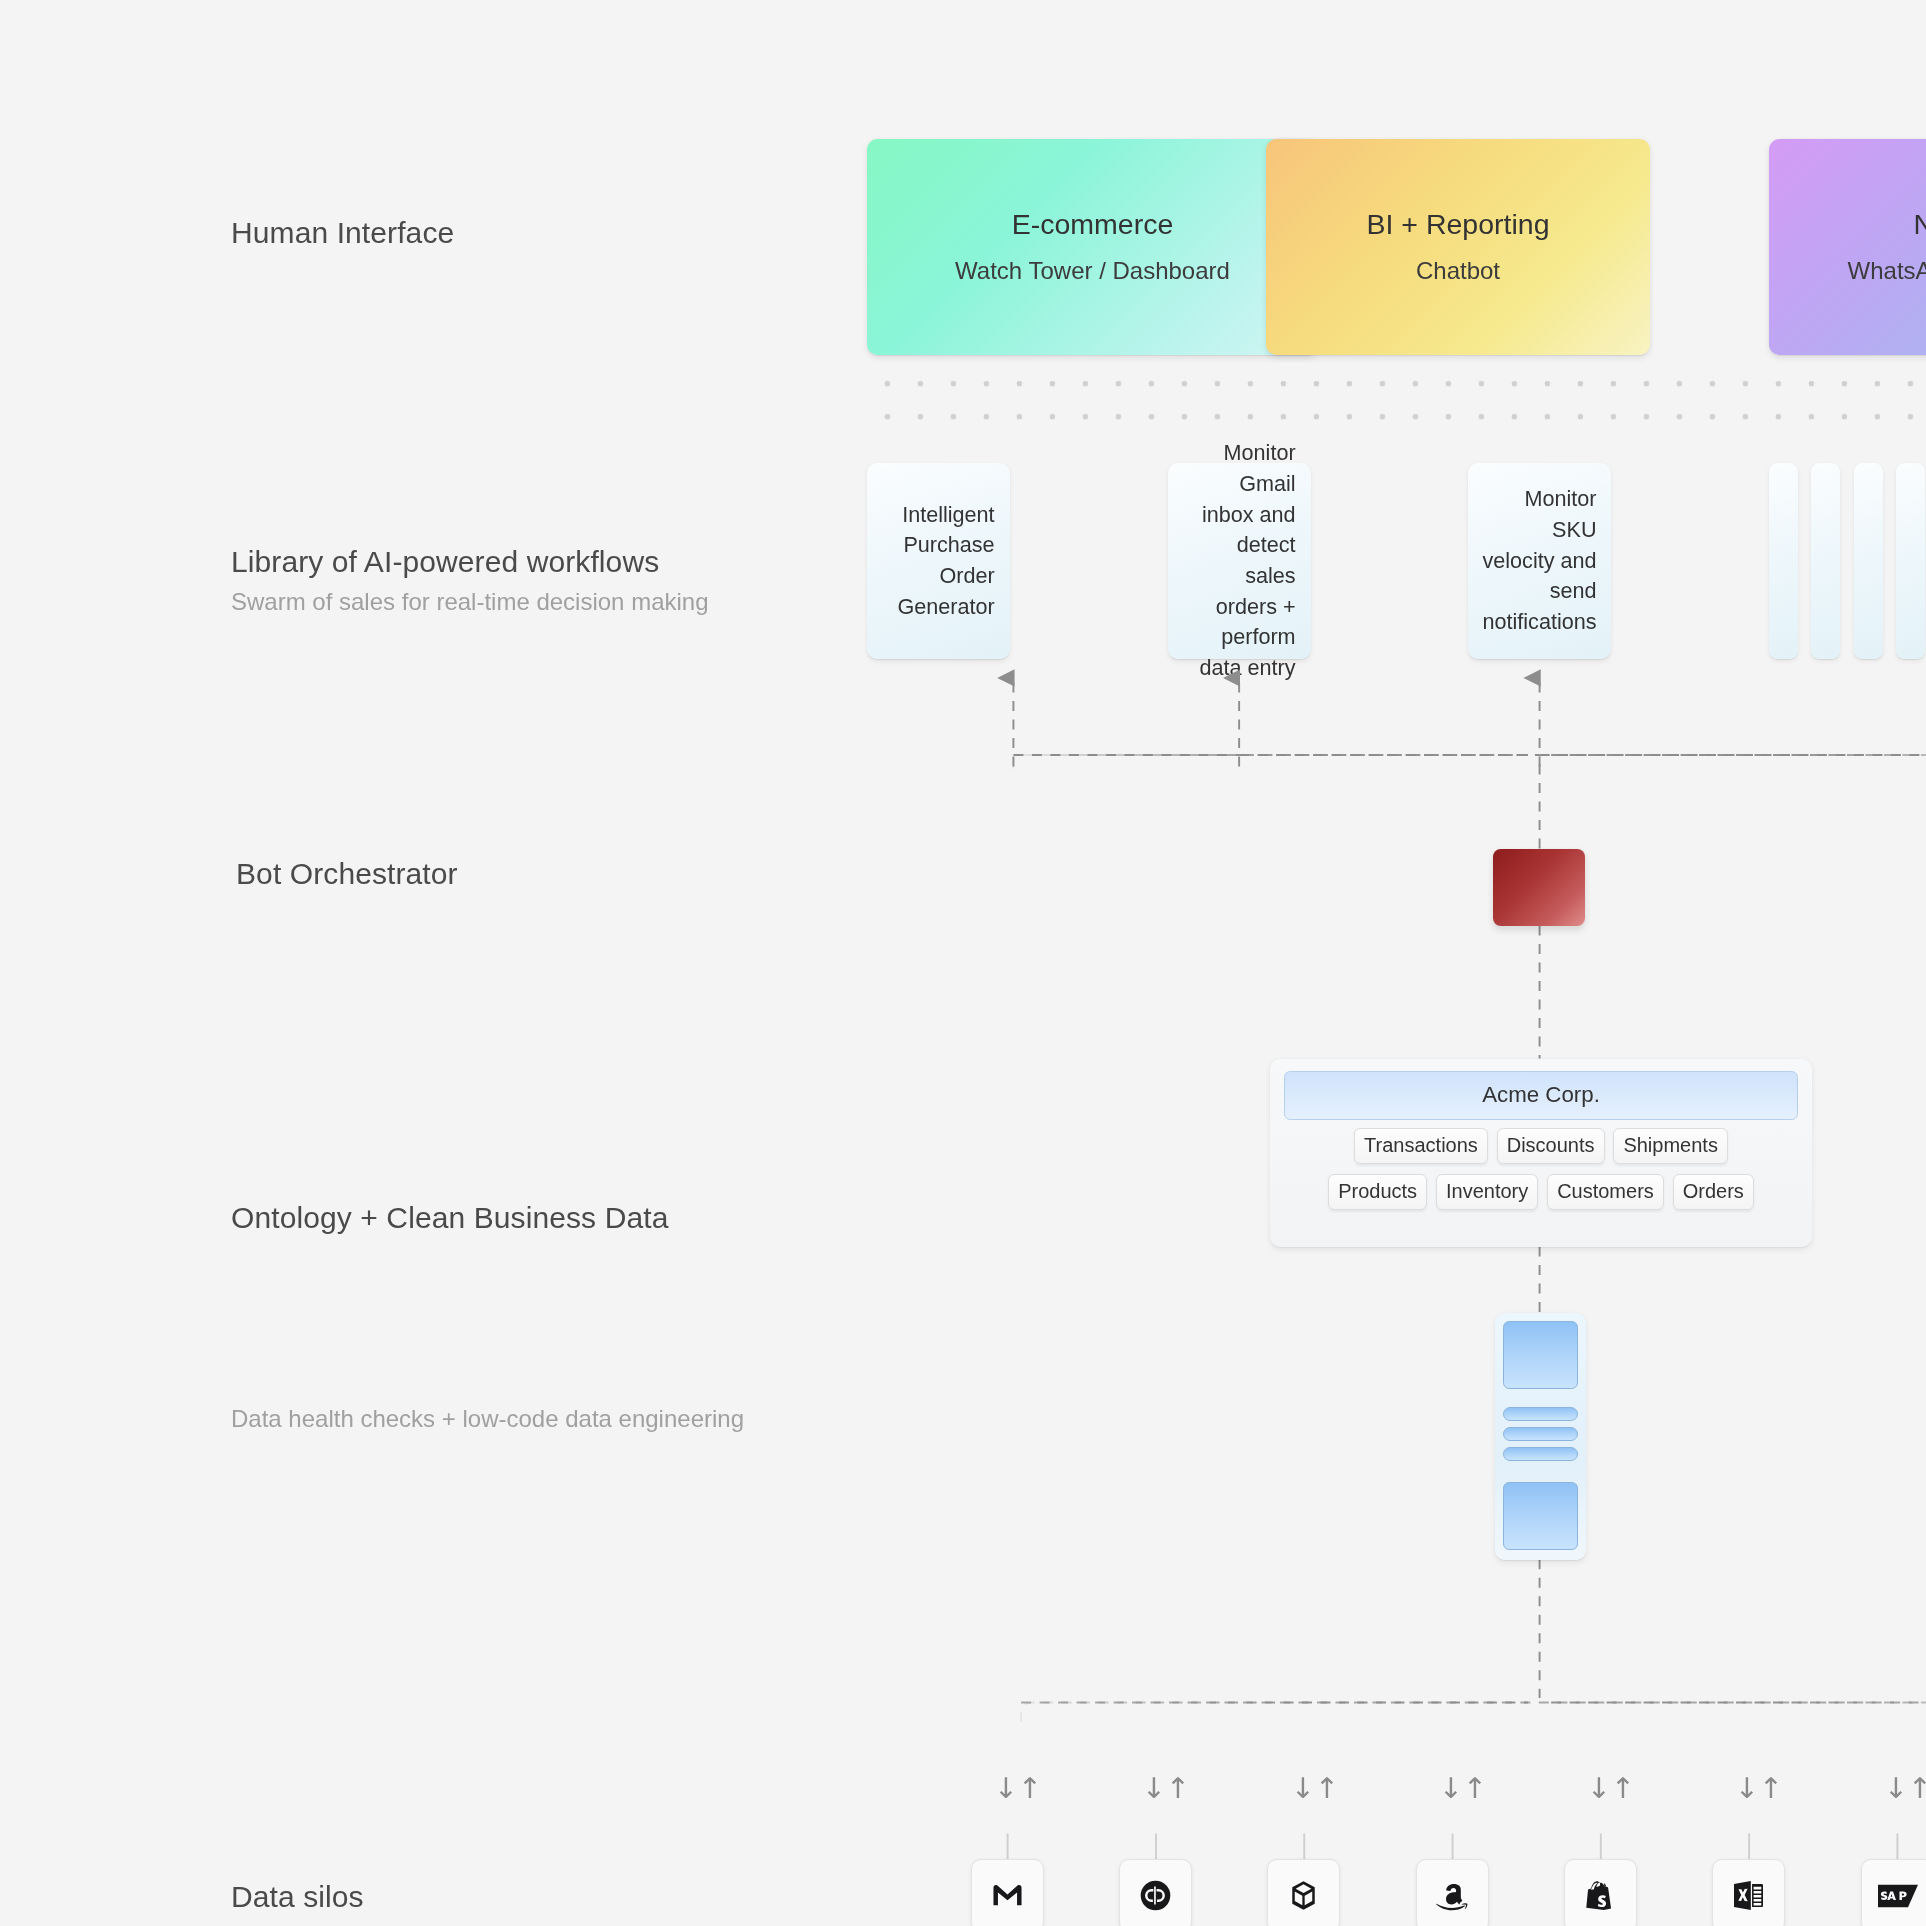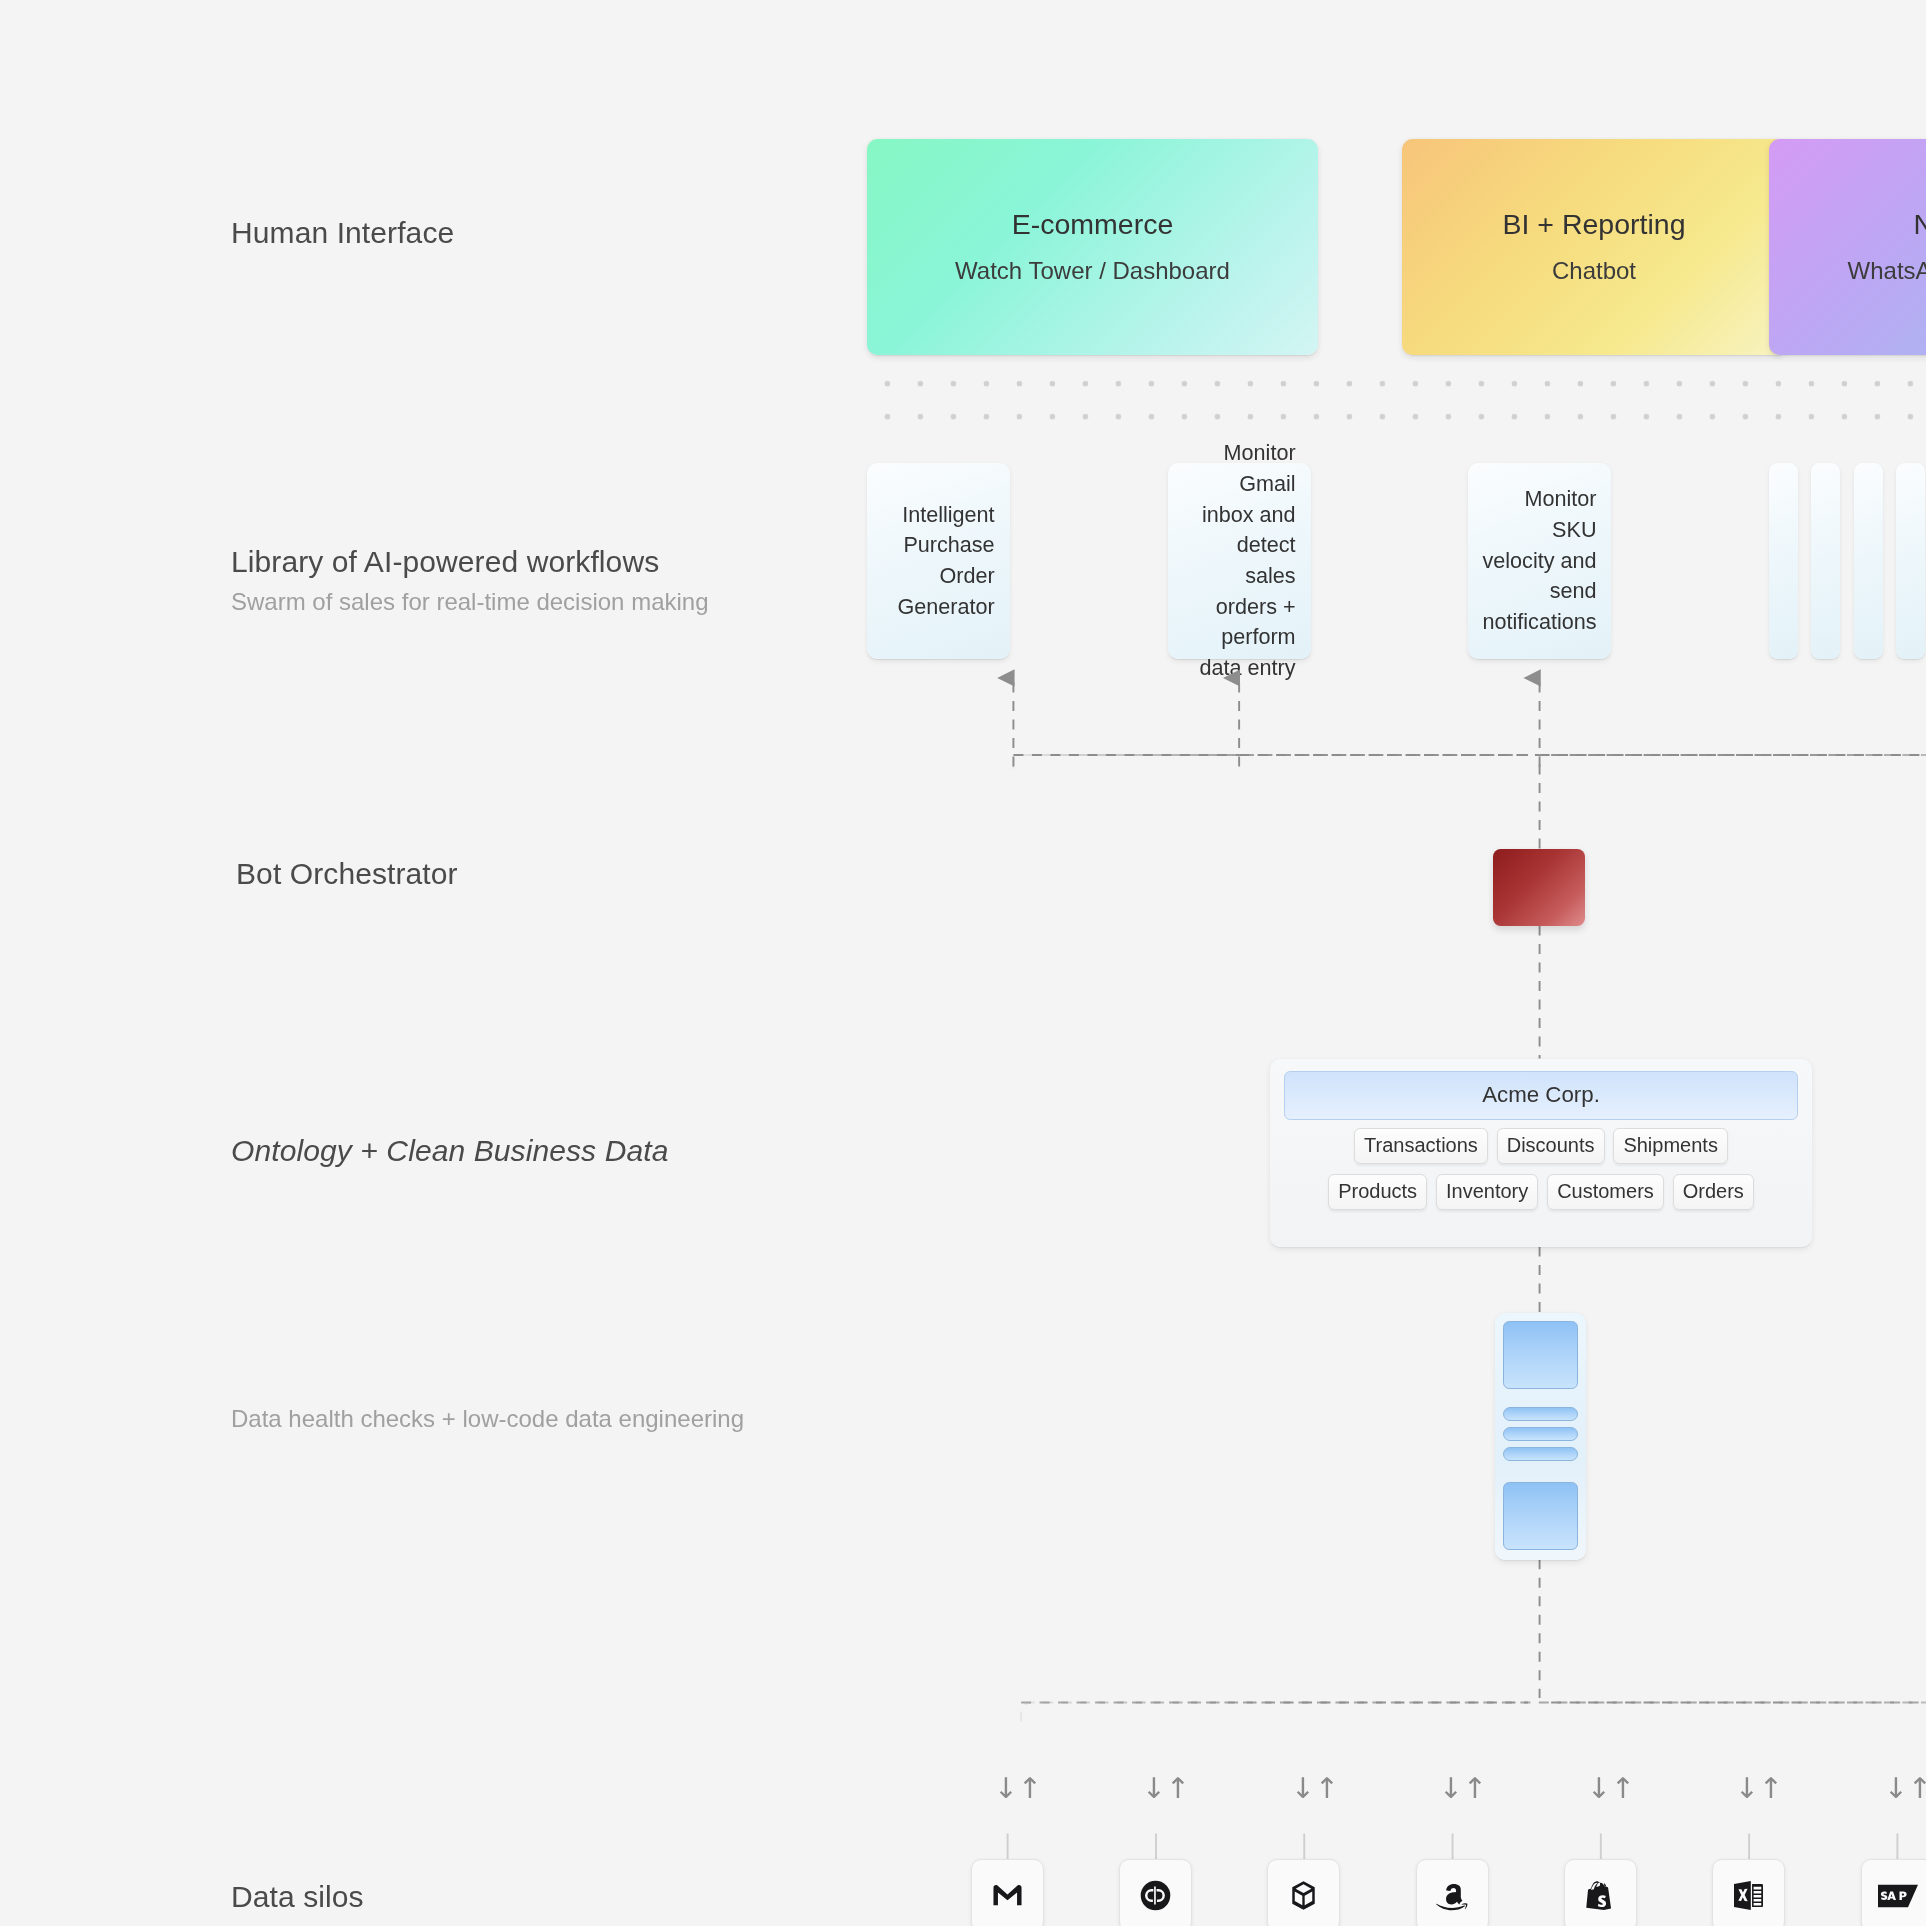--- a/index.html
+++ b/index.html
@@ -31,21 +31,21 @@
   .row-label .subtitle {
     font-size: 24px;
     color: #a0a0a0;
     white-space: nowrap;
     margin-top: 8.5px;
     line-height: 1.15;
   }
   #label-human      { top: 216px; }
   #label-library    { top: 545px; }
   #label-orchestr   { top: 857px; left: 236px; }
-  #label-ontology   { top: 1134px; font-style: italic; }
+  #label-ontology   { top: 1201px; }
   #label-kitchen    { top: 1396px; }
   #label-silos      { top: 1836px; margin-top: 44px; }
 
   
   .hi-card {
     position: absolute;
     top: 139px;
     height: 216px;
     border-radius: 10.8px;
     box-shadow: 0 2.7px 6.2px rgba(0,0,0,0.09), 0 0.4px 1.2px rgba(0,0,0,0.07);
@@ -63,21 +63,21 @@
     font-size: 24px;
     color: #3c3c3c;
     margin-top: 17.7px;
     line-height: 1.1;
   }
   #hi-ecommerce {
     left: 867px; width: 451px;
     background: linear-gradient(135deg, #86f7c4 0%, #8bf5d8 35%, #b9f4ec 75%, #d3f5f4 100%);
   }
   #hi-bi {
-    left: 1402px; width: 384px;
+    left: 1266px; width: 384px;
     background: linear-gradient(135deg, #f7c57a 0%, #f6dc7e 40%, #f6e98e 70%, #f8f3c2 100%);
   }
   #hi-notif {
     left: 1769px; width: 444px;
     background: linear-gradient(135deg, #d49bf5 0%, #b9a9f3 40%, #a9b8f2 70%, #bdd4f6 100%);
   }
 
   
   #dot-grid {
     position: absolute;

